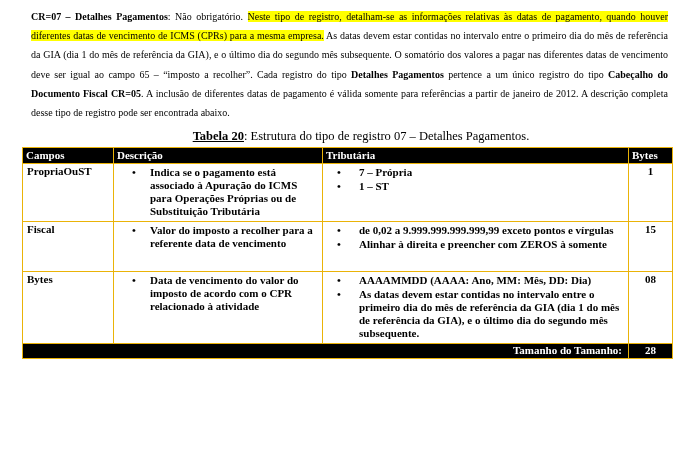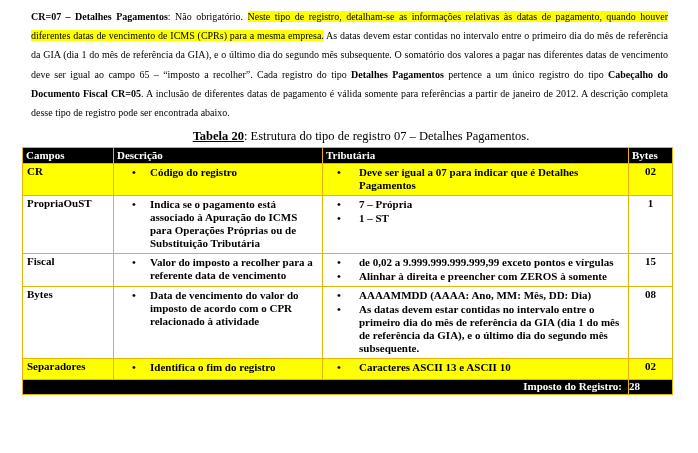--- a/index.html
+++ b/index.html
@@ -59,21 +59,21 @@
   td.bullet-cell { padding: 2px 2px 2px 0; }
   .bullet-item { position: relative; padding-left: 36px; margin: 0 0 1px 0; }
   .bullet-item .bullet { position: absolute; left: 18px; top: 0; }
   td.observacao-cell .bullet-item .bullet { left: 14px; }
   tfoot td {
     background: #000000; color: #ffffff;
     font-weight: bold; height: 15px;
     vertical-align: middle;
   }
   tfoot td.footer-label { text-align: right; padding-right: 6px; }
-  tfoot td.footer-value { text-align: left; }
+  tfoot td.footer-value { text-align: center; }
 </style>
 </head>
 <body>
 
 <p class="paragraph"><span class="b">CR=07 – Detalhes Pagamentos</span><span>: Não obrigatório. </span><span class="hl">Neste tipo de registro, detalham-se as informações relativas às datas de pagamento, quando houver diferentes datas de vencimento de ICMS (CPRs) para a mesma empresa.</span><span> As datas devem estar contidas no intervalo entre o primeiro dia do mês de referência da GIA (dia 1 do mês de referência da GIA), e o último dia do segundo mês subsequente. O somatório dos valores a pagar nas diferentes datas de vencimento deve ser igual ao campo 65 – “imposto a recolher”.  Cada registro do tipo </span><span class="b">Detalhes Pagamentos</span><span> pertence a um único registro do tipo </span><span class="b">Cabeçalho do  Documento Fiscal CR=05</span><span>. A inclusão de diferentes datas de pagamento é válida somente para referências a partir de janeiro de 2012. A descrição completa desse tipo de registro pode ser encontrada abaixo.</span></p>
 
 <div class="caption">
   <span class="cap-title">Tabela 20</span><span>: Estrutura do tipo de registro 07 – Detalhes Pagamentos.</span>
 </div>
 
@@ -86,30 +86,20 @@
   </colgroup>
   <thead>
     <tr>
       <th>Campos</th>
       <th>Descrição</th>
       <th>Tributária</th>
       <th class="bytes-h">Bytes</th>
     </tr>
   </thead>
   <tbody>
-      <tr class="hl-row">
-        <td class="campo-cell">CR</td>
-        <td class="bullet-cell descricao-cell">
-          <div class="bullet-item"><span class="bullet">•</span><span>Código do registro</span></div>
-        </td>
-        <td class="bullet-cell observacao-cell">
-          <div class="bullet-item"><span class="bullet">•</span><span>Deve ser igual a 07 para indicar que é Detalhes Pagamentos</span></div>
-        </td>
-        <td class="bytes-cell">02</td>
-      </tr>
       <tr>
         <td class="campo-cell">PropriaOuST</td>
         <td class="bullet-cell descricao-cell">
           <div class="bullet-item"><span class="bullet">•</span><span>Indica se o pagamento está associado à Apuração do ICMS para Operações Próprias ou de Substituição Tributária</span></div>
         </td>
         <td class="bullet-cell observacao-cell">
           <div class="bullet-item"><span class="bullet">•</span><span>7 – Própria</span></div>
           <div class="bullet-item"><span class="bullet">•</span><span>1 – ST</span></div>
         </td>
         <td class="bytes-cell">1</td>
@@ -129,30 +119,20 @@
         <td class="campo-cell">Bytes</td>
         <td class="bullet-cell descricao-cell">
           <div class="bullet-item"><span class="bullet">•</span><span>Data de vencimento do valor do imposto de acordo com o CPR relacionado à atividade</span></div>
         </td>
         <td class="bullet-cell observacao-cell">
           <div class="bullet-item"><span class="bullet">•</span><span>AAAAMMDD (AAAA: Ano, MM: Mês, DD: Dia)</span></div>
           <div class="bullet-item"><span class="bullet">•</span><span>As datas devem estar contidas no intervalo entre o primeiro dia do mês de referência da GIA (dia 1 do mês de referência da GIA), e o último dia do segundo mês subsequente.</span></div>
         </td>
         <td class="bytes-cell">08</td>
       </tr>
-      <tr class="hl-row">
-        <td class="campo-cell">Separadores</td>
-        <td class="bullet-cell descricao-cell">
-          <div class="bullet-item"><span class="bullet">•</span><span>Identifica o fim do registro</span></div>
-        </td>
-        <td class="bullet-cell observacao-cell">
-          <div class="bullet-item"><span class="bullet">•</span><span>Caracteres ASCII 13 e ASCII 10</span></div>
-        </td>
-        <td class="bytes-cell">02</td>
-      </tr>
     </tbody>
   <tfoot>
     <tr>
-      <td class="footer-label" colspan="3">Imposto do Registro:</td>
+      <td class="footer-label" colspan="3">Tamanho do Tamanho:</td>
       <td class="footer-value">28</td>
     </tr>
   </tfoot>
 </table>
 
 </body></html>

